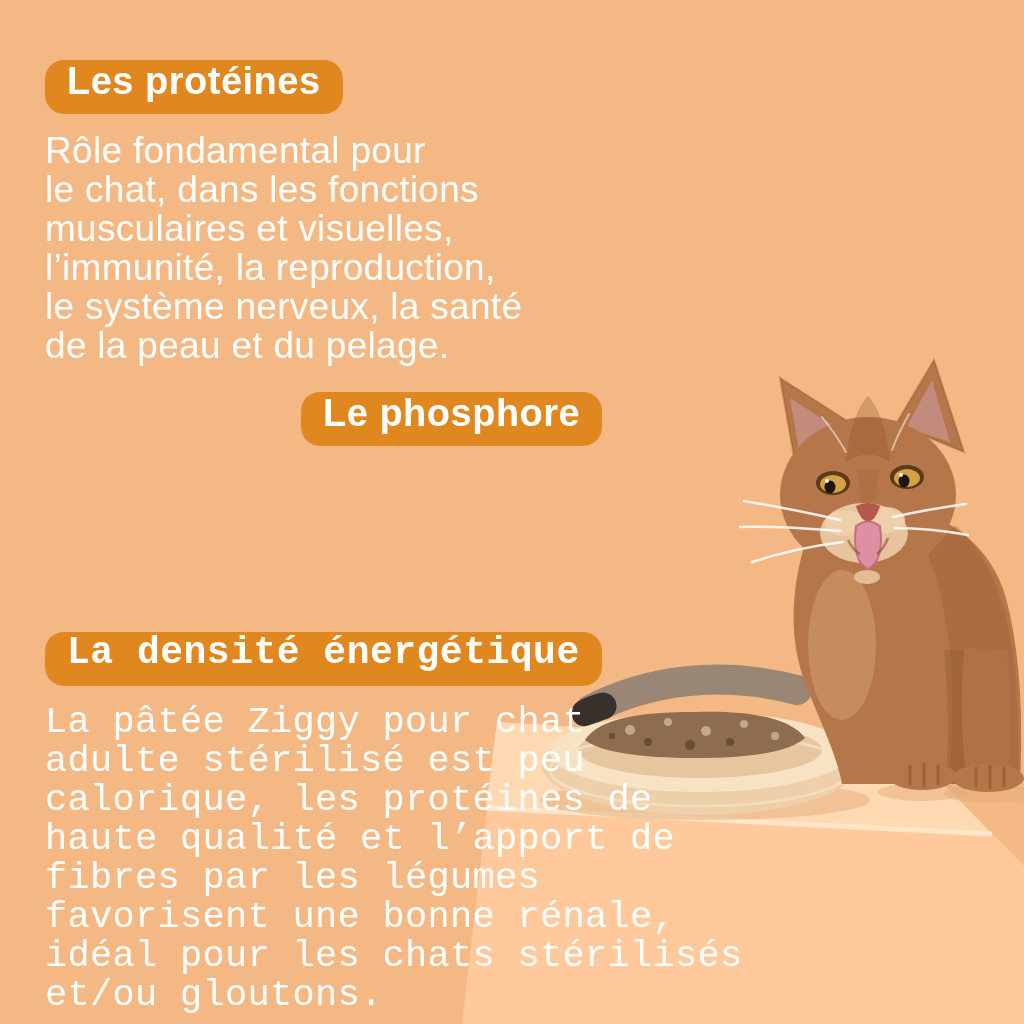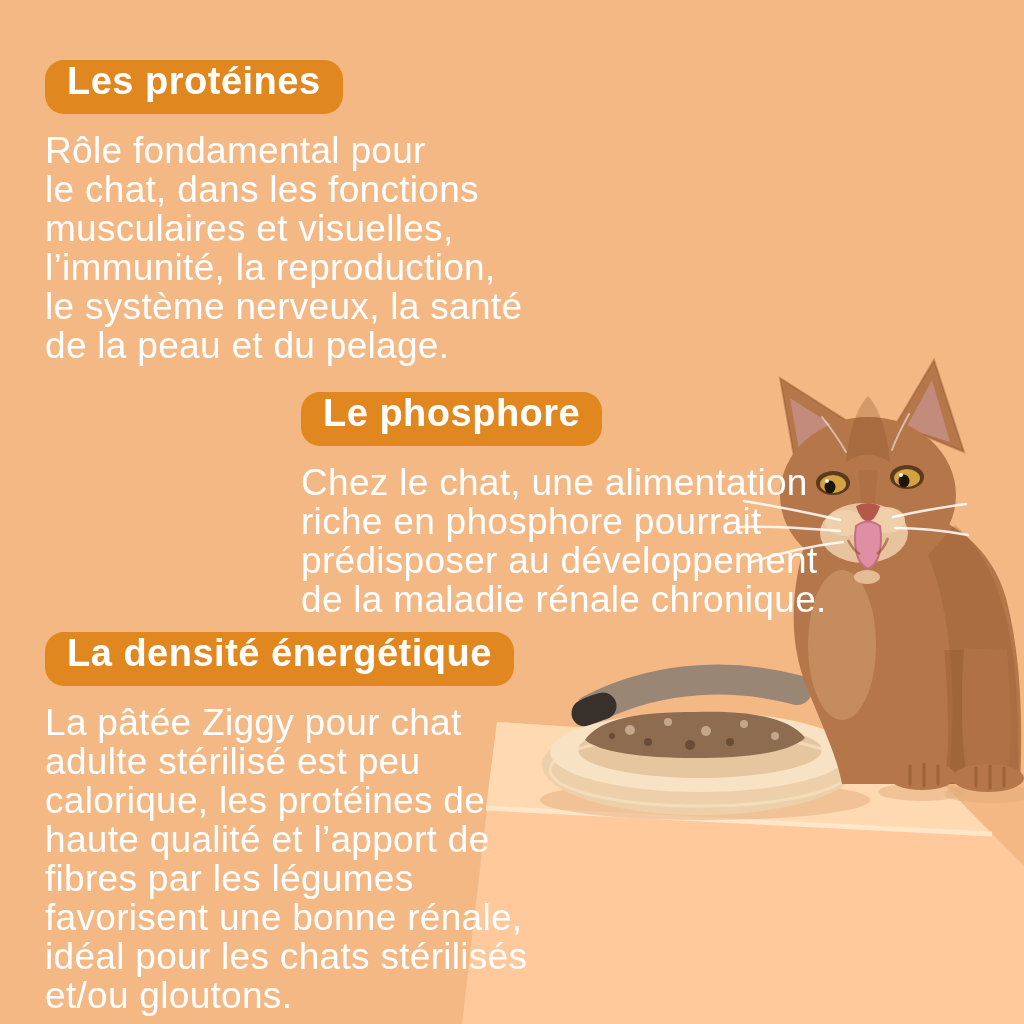--- a/index.html
+++ b/index.html
@@ -28,21 +28,21 @@
     margin:17px 0 0 0;
     color:var(--text_white,#fff);
     font-size:37px;
     line-height:39px;
     letter-spacing:.3px;
     white-space:pre;
   }
   .sec-proteines{left:45px;top:60px;}
   .sec-glucides{left:518px;top:60px;}
   .sec-phosphore{left:281px;top:392px;margin-left:20px;}
-  .sec-densite{left:45px;top:632px;}
+  .sec-densite{left:45px;top:632px;font-family:Liberation Mono, monospace;}
 </style>
 </head>
 <body>
 
 <div class="canvas">
 
   <svg class="illustration" viewBox="0 0 1024 1024" aria-hidden="true">
 
     <g>
       <polygon points="497,722 908,748 1024,866 1024,1024 462,1024" style="fill:var(--ped_front)"></polygon>
@@ -148,24 +148,20 @@
 le chat, dans les fonctions
 musculaires et visuelles,
 l’immunité, la reproduction,
 le système nerveux, la santé
 de la peau et du pelage.</p>
   </section>
 
 
   <section class="sec sec-phosphore">
     <div class="badge"><span>Le phosphore</span></div>
-    <p class="bodytext">Chez le chat, une alimentation
-riche en phosphore pourrait
-prédisposer au développement
-de la maladie rénale chronique.</p>
   </section>
 
   <section class="sec sec-densite">
     <div class="badge"><span>La densité énergétique</span></div>
     <p class="bodytext">La pâtée Ziggy pour chat
 adulte stérilisé est peu
 calorique, les protéines de
 haute qualité et l’apport de
 fibres par les légumes
 favorisent une bonne rénale,

